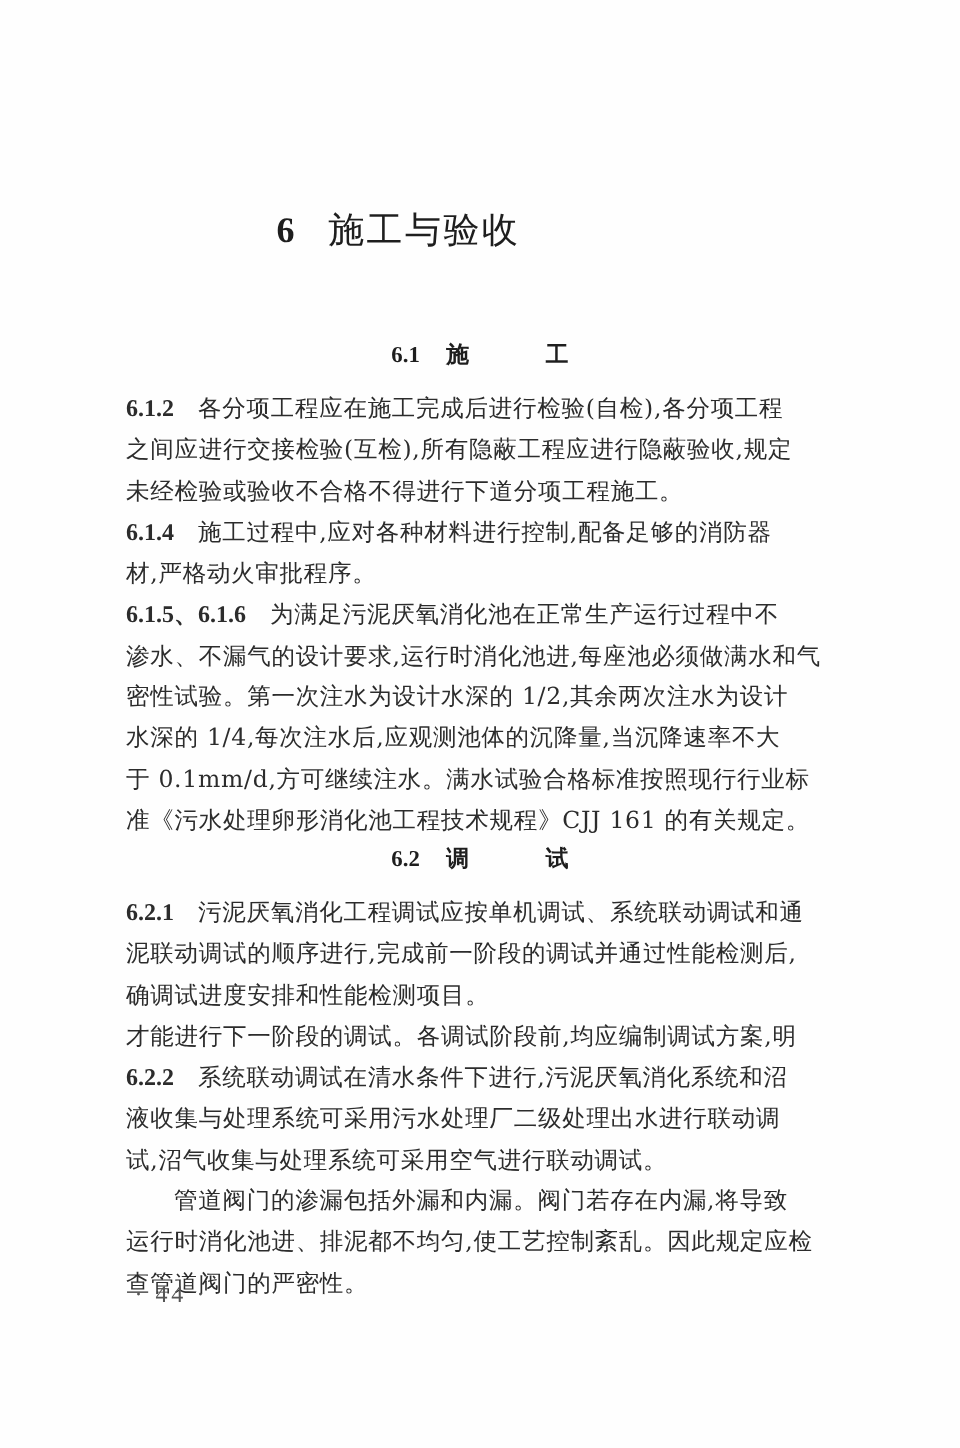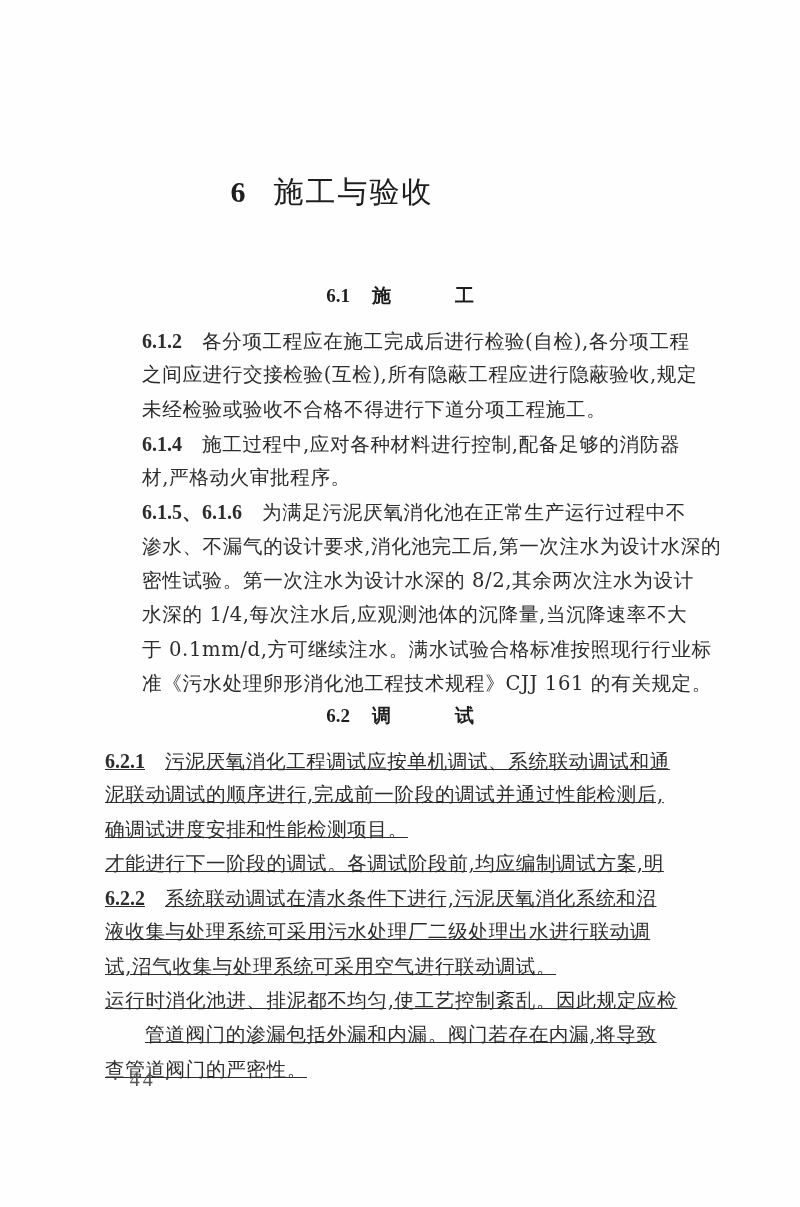--- a/index.html
+++ b/index.html
@@ -13,22 +13,22 @@
   .section-title .num { font-weight: bold; font-family: "Liberation Serif", serif; margin-right: 22px; }
   .section-title .w1 { margin-right: 64px; font-weight: bold; }
   .section-title .w2 { font-weight: bold; }
   .sec1 { top: 283px; }
   .sec2 { top: 703px; text-align: center; }
   .body-text { position: absolute; left: 105px; width: 595px; font-size: 19.6px; line-height: 34.3px;
                letter-spacing: 0.6px; text-align: justify; color: #2c2c2c; }
   .line { display: block; white-space: nowrap; height: 34.3px; }
   .clause { font-weight: bold; font-family: "Liberation Serif", serif; letter-spacing: 0; margin-right: 20px; font-size: 20px; }
   .indent { padding-left: 40px; }
-  .block1 { top: 324px; margin-left: 37px; }
-  .block2 { top: 727px; top: 744px; text-decoration: underline; }
+  .block1 { top: 324px; }
+  .block2 { top: 727px; top: 744px; }
   .page-number { position: absolute; left: 112px; top: 1068px; font-size: 20px; color: #555;
                  font-family: "Liberation Serif", serif; letter-spacing: 3px; }
 </style>
 </head>
 <body>
 
 <div class="page">
 
   <div class="chapter-title">
     <span class="num">6</span><span>施工与验收</span>
@@ -40,40 +40,40 @@
 
   <div class="body-text block1">
     <span class="line"><span class="clause">6.1.2</span><span>各分项工程应在施工完成后进行检验(自检),各分项工程</span></span>
     <span class="line">之间应进行交接检验(互检),所有隐蔽工程应进行隐蔽验收,规定</span>
     <span class="line">未经检验或验收不合格不得进行下道分项工程施工。</span>
 
     <span class="line"><span class="clause">6.1.4</span><span>施工过程中,应对各种材料进行控制,配备足够的消防器</span></span>
     <span class="line">材,严格动火审批程序。</span>
 
     <span class="line"><span class="clause">6.1.5、6.1.6</span><span>为满足污泥厌氧消化池在正常生产运行过程中不</span></span>
-    <span class="line">渗水、不漏气的设计要求,消化池完工后,第一次注水为设计水深的</span>
-    <span class="line">密性试验。第一次注水为设计水深的 8/2,其余两次注水为设计</span>
+    <span class="line">渗水、不漏气的设计要求,运行时消化池进,每座池必须做满水和气</span>
+    <span class="line">密性试验。第一次注水为设计水深的 1/2,其余两次注水为设计</span>
     <span class="line">水深的 1/4,每次注水后,应观测池体的沉降量,当沉降速率不大</span>
     <span class="line">于 0.1mm/d,方可继续注水。满水试验合格标准按照现行行业标</span>
     <span class="line">准《污水处理卵形消化池工程技术规程》CJJ 161 的有关规定。</span>
   </div>
 
   <div class="section-title sec2">
     <span class="num">6.2</span><span class="w1">调</span><span class="w2">试</span>
   </div>
 
   <div class="body-text block2">
     <span class="line"><span class="clause">6.2.1</span><span>污泥厌氧消化工程调试应按单机调试、系统联动调试和通</span></span>
     <span class="line">泥联动调试的顺序进行,完成前一阶段的调试并通过性能检测后,</span>
     <span class="line">确调试进度安排和性能检测项目。</span>
     <span class="line">才能进行下一阶段的调试。各调试阶段前,均应编制调试方案,明</span>
 
     <span class="line"><span class="clause">6.2.2</span><span>系统联动调试在清水条件下进行,污泥厌氧消化系统和沼</span></span>
     <span class="line">液收集与处理系统可采用污水处理厂二级处理出水进行联动调</span>
     <span class="line">试,沼气收集与处理系统可采用空气进行联动调试。</span>
 
+    <span class="line indent">管道阀门的渗漏包括外漏和内漏。阀门若存在内漏,将导致</span>
     <span class="line">运行时消化池进、排泥都不均匀,使工艺控制紊乱。因此规定应检</span>
-    <span class="line indent">管道阀门的渗漏包括外漏和内漏。阀门若存在内漏,将导致</span>
     <span class="line">查管道阀门的严密性。</span>
   </div>
 
   <div class="page-number">· 44 ·</div>
 </div>
 
 </body></html>

